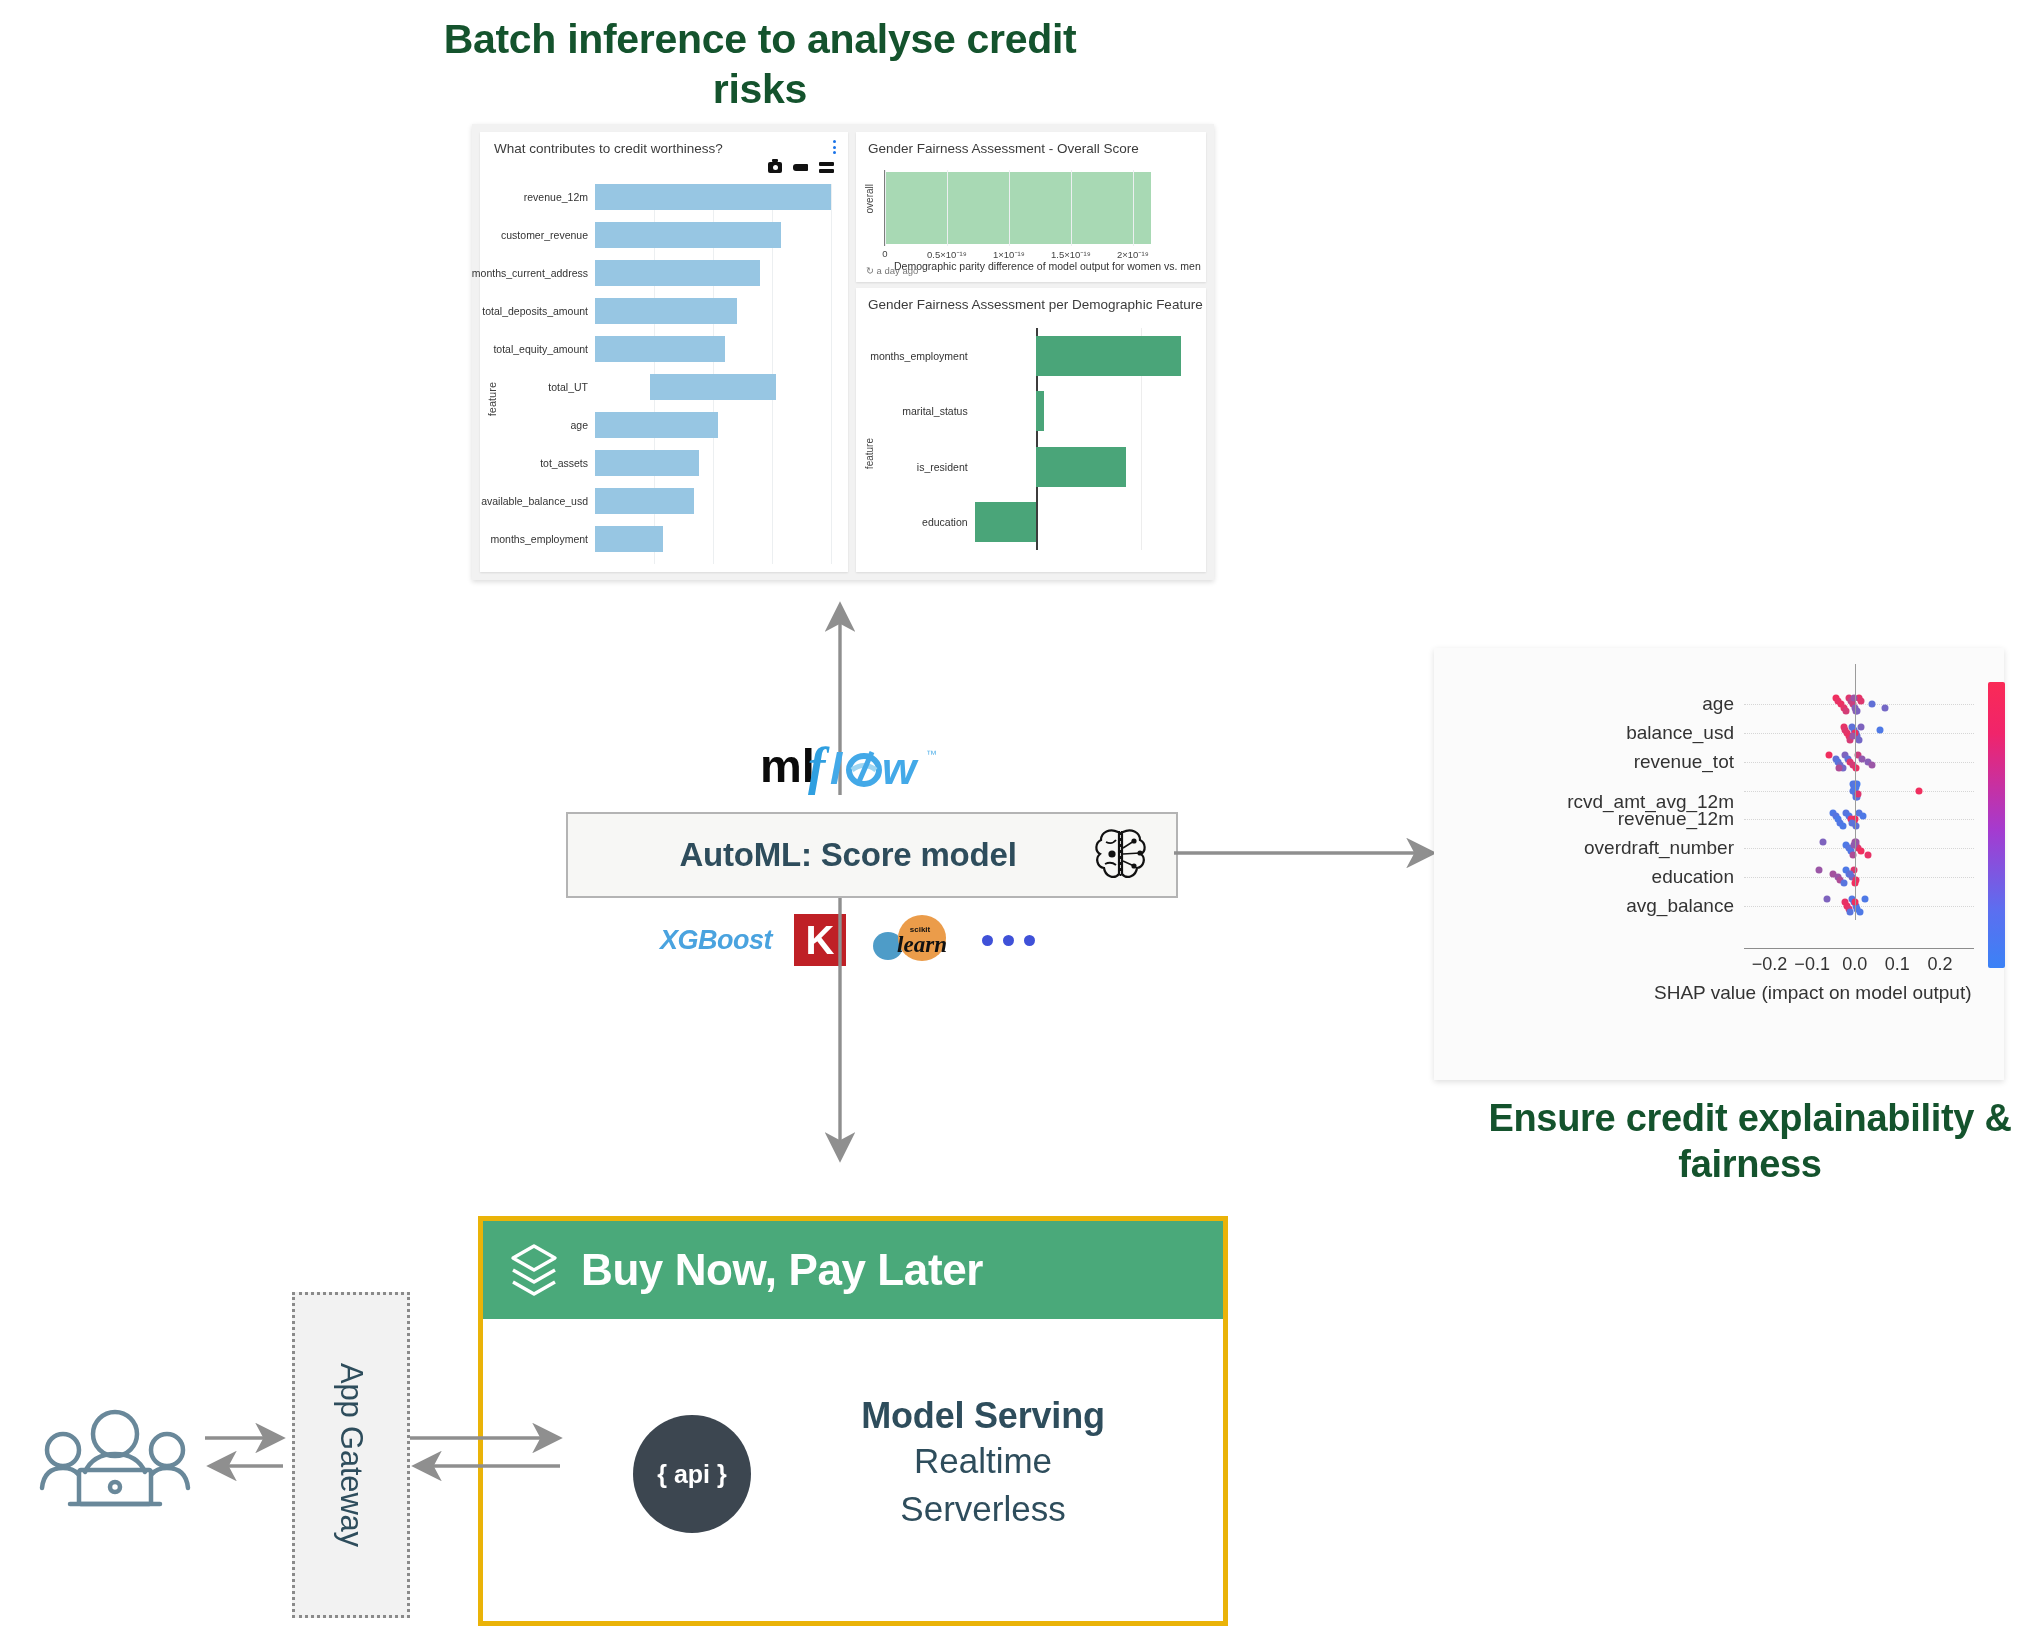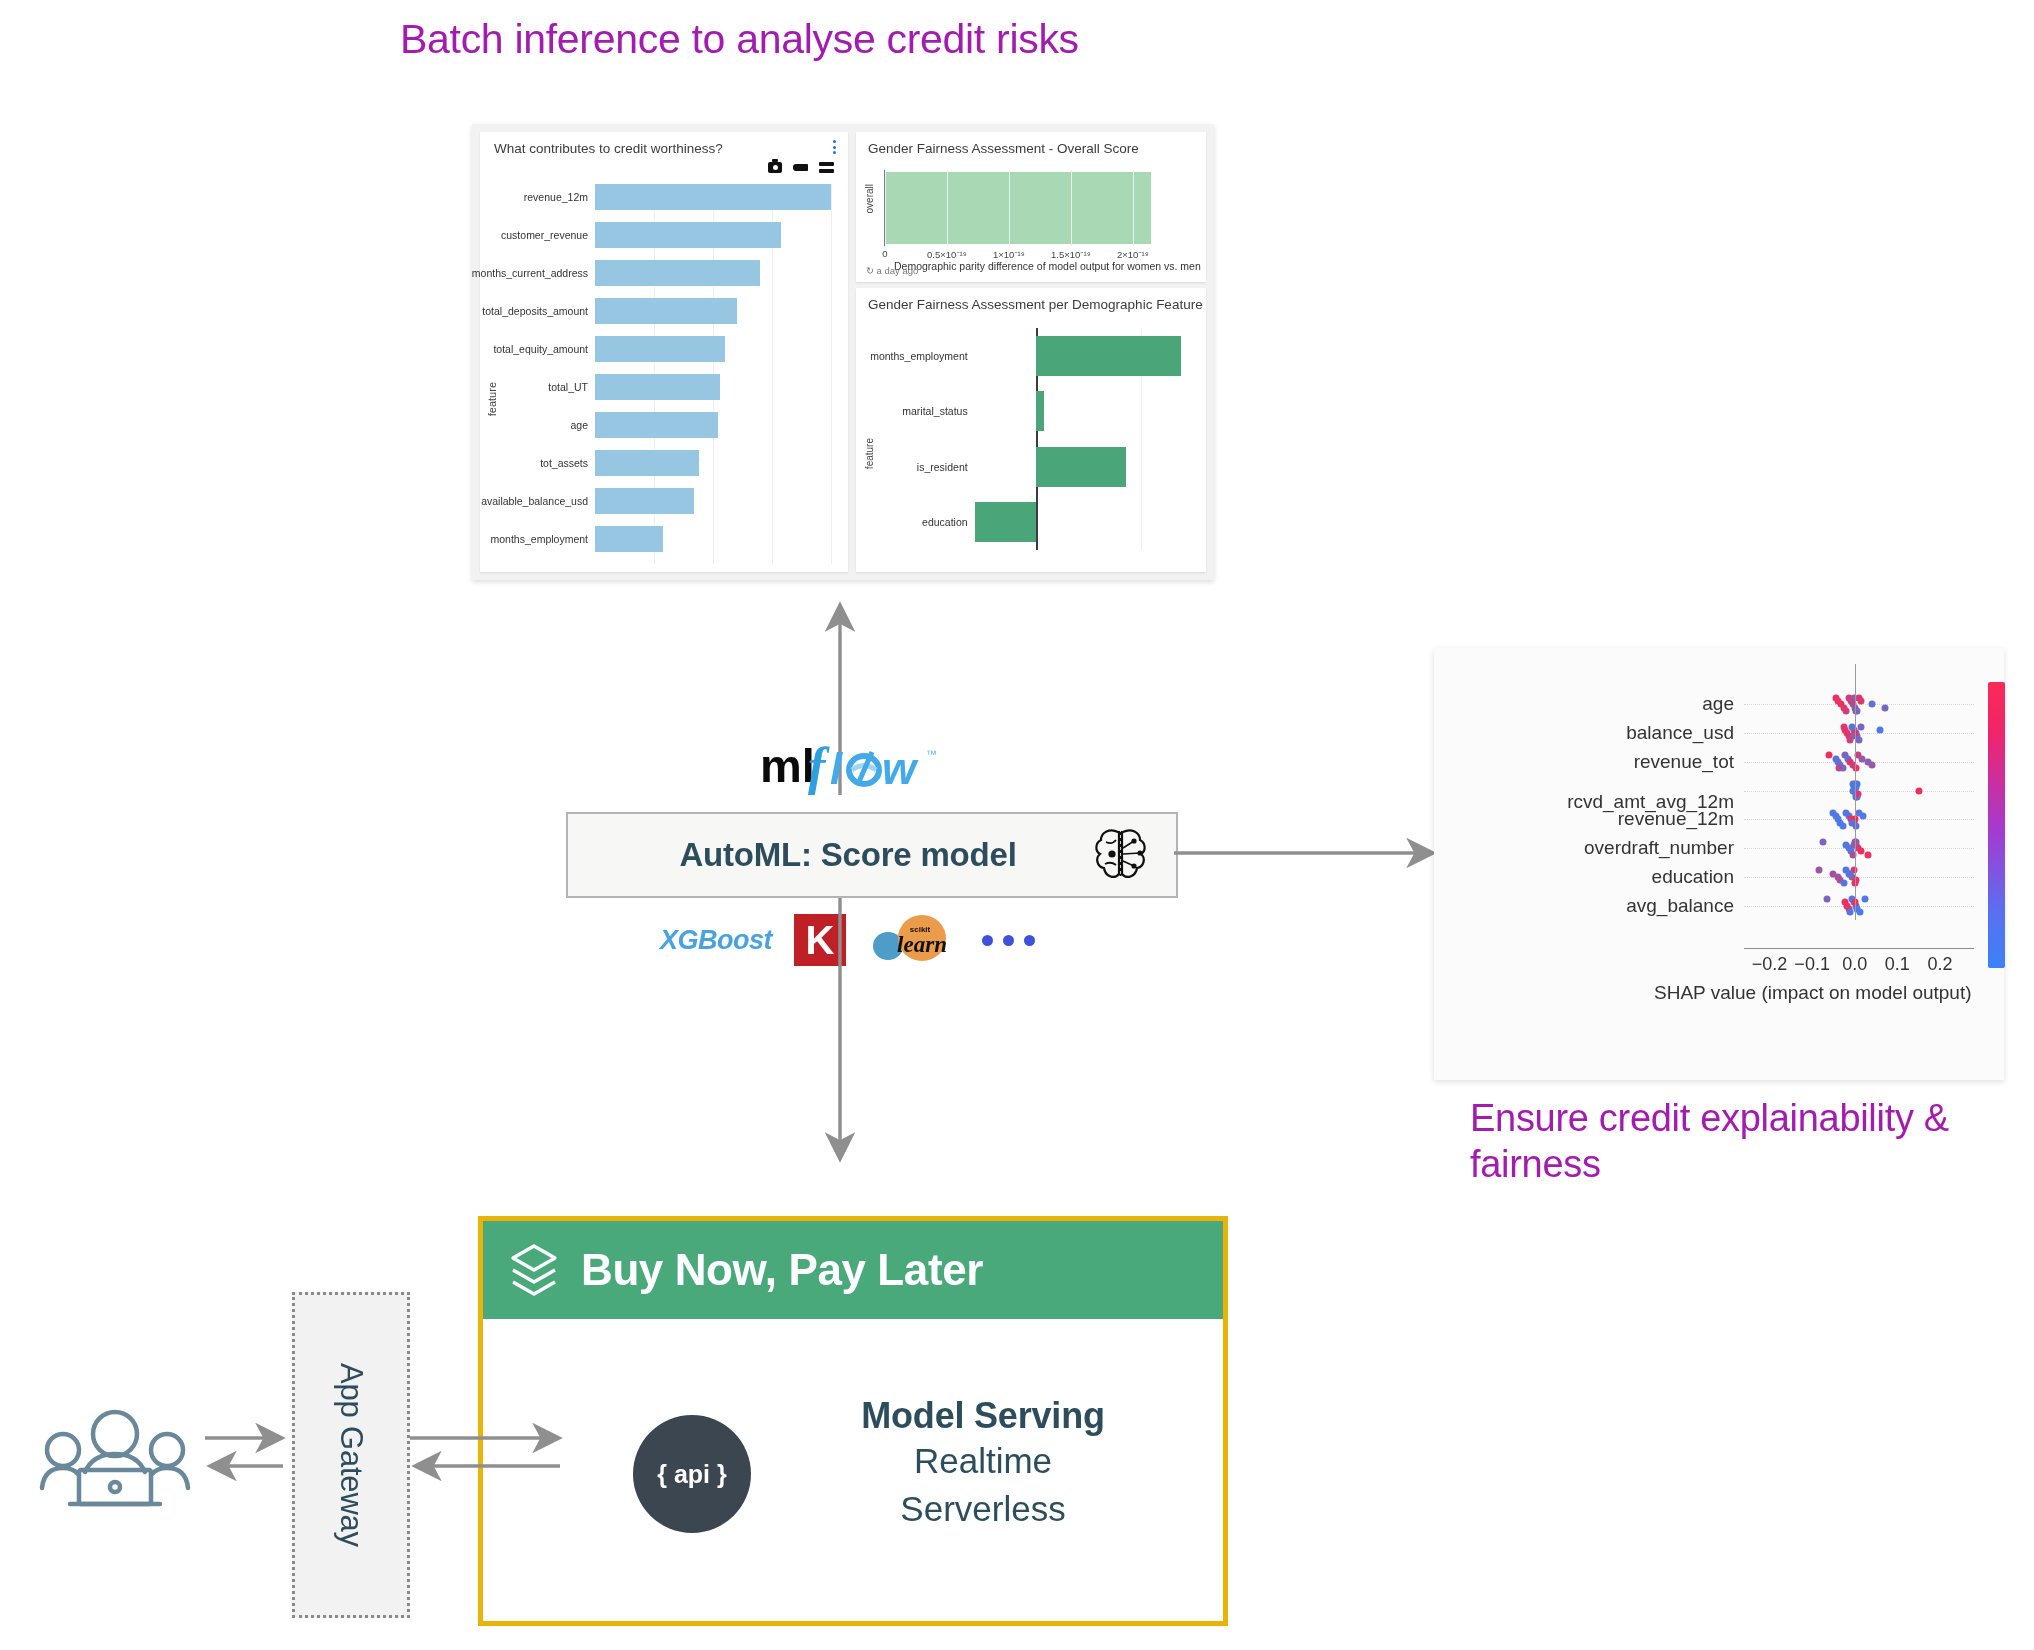--- a/index.html
+++ b/index.html
@@ -2,21 +2,21 @@
 <html><head>
 <meta charset="utf-8">
 <style>
   html,body{margin:0;padding:0;background:#ffffff;}
   body{width:2034px;height:1650px;position:relative;overflow:hidden;
        font-family:"Liberation Sans",sans-serif;color:#2e4d5c;}
   .stage{position:absolute;inset:0;}
   .abs{position:absolute;}
 
   
-  .heading{font-weight:normal;color:#a21caf;text-align:left;line-height:1.22;}
+  .heading{font-weight:bold;color:#14532d;text-align:center;line-height:1.22;}
   #title-batch{left:400px;top:14px;width:720px;font-size:41px;letter-spacing:-0.3px;}
   #title-explain{left:1470px;top:1095px;width:560px;font-size:38px;letter-spacing:-0.3px;}
 
   
   #dashboard{left:472px;top:124px;width:742px;height:456px;background:#f2f2f2;
              box-shadow:0 2px 5px rgba(0,0,0,.14);}
   .panel{position:absolute;background:#fff;box-shadow:0 1px 2px rgba(0,0,0,.10);}
   .panel-title{font-size:13.5px;color:#3b3b3b;font-weight:400;}
 
   
@@ -152,21 +152,21 @@
             <div class="bar-fill" style="width: 165.2px;"></div>
           </div>
           <div class="bar-row" style="position: absolute; top: 114px; left: 0px; height: 26px; width: 100%;">
             <span class="bar-label">total_deposits_amount</span>
             <div class="bar-fill" style="width: 141.6px;"></div>
           </div>
           <div class="bar-row" style="position: absolute; top: 152px; left: 0px; height: 26px; width: 100%;">
             <span class="bar-label">total_equity_amount</span>
             <div class="bar-fill" style="width: 129.8px;"></div>
           </div>
-          <div class="bar-row" style="position: absolute; top: 190px; left: 0px; height: 26px; width: 100%;">
+          <div class="bar-row" style="position: absolute; top: 190px; left: 0px; height: 26px; width: 100%; justify-content: center;">
             <span class="bar-label">total_UT</span>
             <div class="bar-fill" style="width: 125.08px;"></div>
           </div>
           <div class="bar-row" style="position: absolute; top: 228px; left: 0px; height: 26px; width: 100%;">
             <span class="bar-label">age</span>
             <div class="bar-fill" style="width: 122.72px;"></div>
           </div>
           <div class="bar-row" style="position: absolute; top: 266px; left: 0px; height: 26px; width: 100%;">
             <span class="bar-label">tot_assets</span>
             <div class="bar-fill" style="width: 103.84px;"></div>

